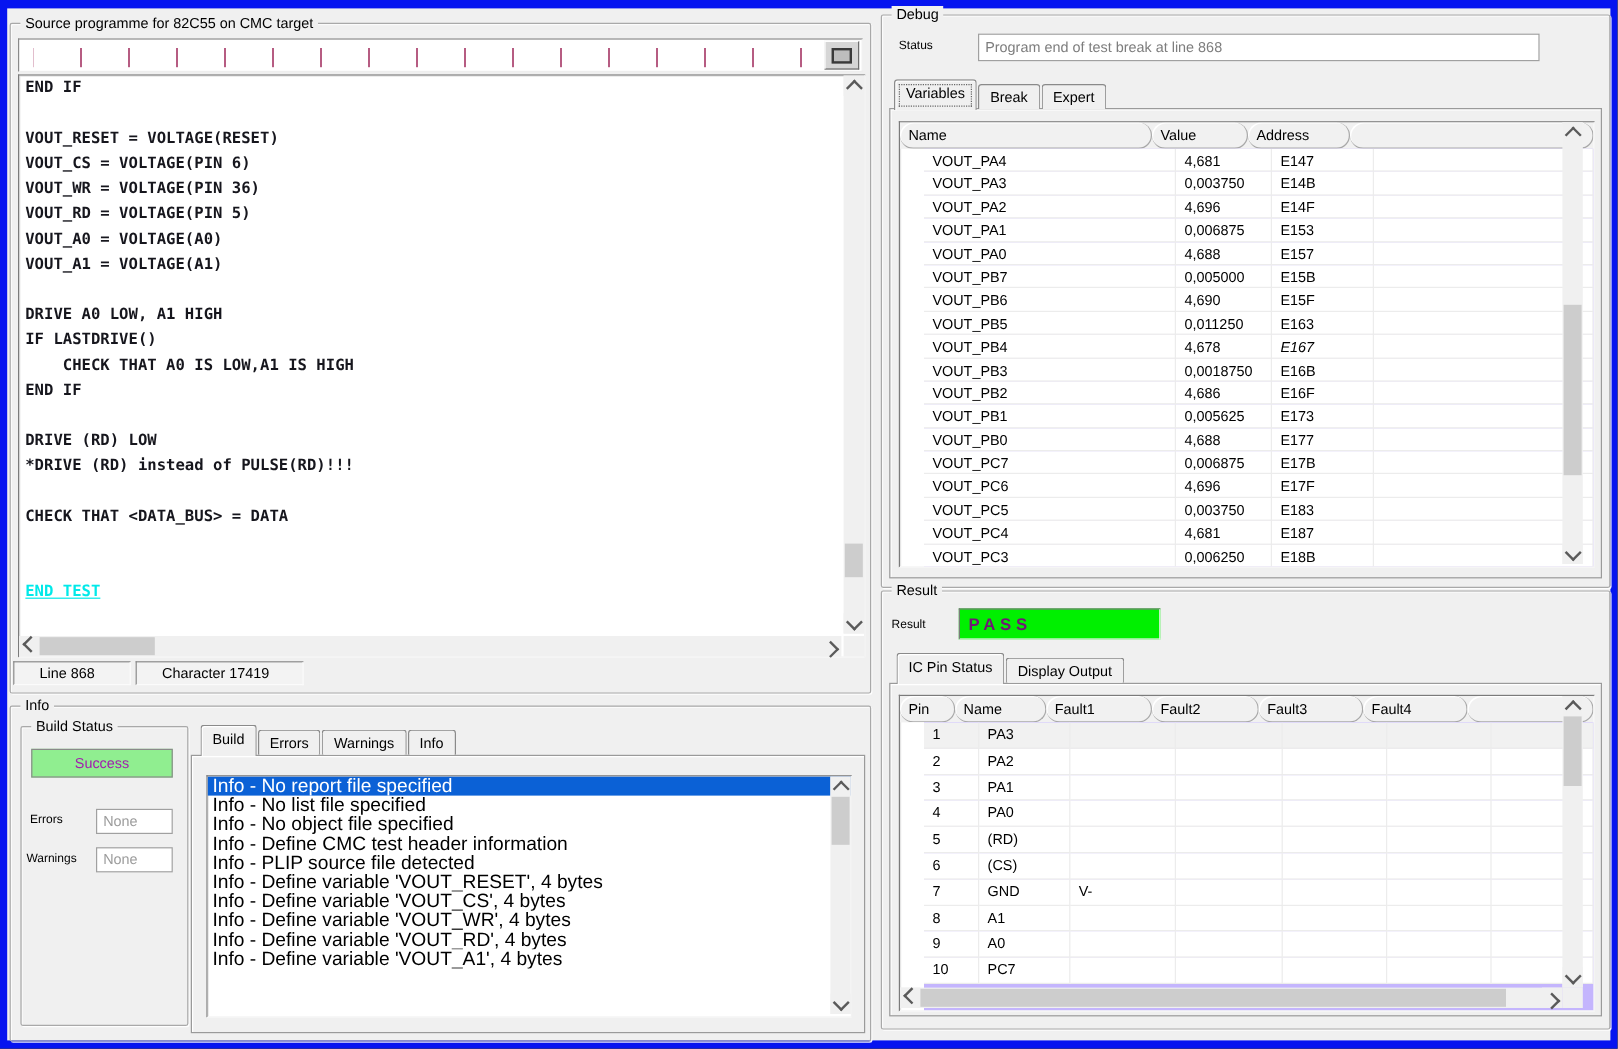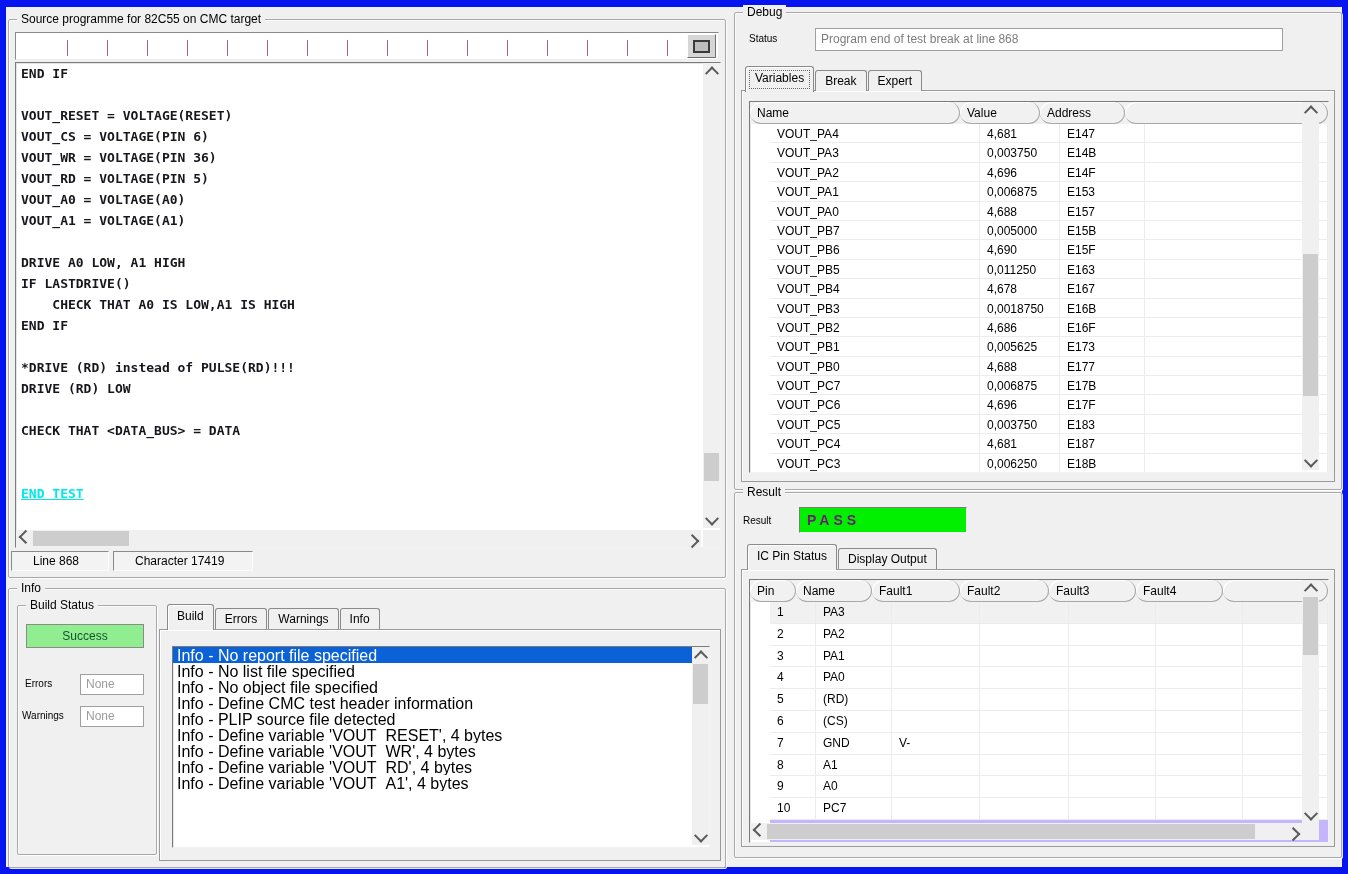--- a/index.html
+++ b/index.html
@@ -51,21 +51,21 @@
   #variables-table .trow{height:19.4px;}
   #pin-table .trow{height:21.8px;}
 
   
   .listbox{position:absolute;overflow:hidden;}
   .li-item{height:16px;line-height:18px;font-size:16px;padding-left:4px;white-space:nowrap;overflow:hidden;}
   .li-item.sel{background:#0b61d6;color:#fff;}
 
   .fieldlabel{position:absolute;font-size:10px;white-space:nowrap;}
   .inputbox{position:absolute;background:#fff;border:1px solid #a0a0a0;box-sizing:border-box;font-size:12px;color:#7d7d7d;padding-left:5px;overflow:hidden;white-space:nowrap;}
-  .successbox{position:absolute;background:#90ee90;border:1px solid #8a8a8a;box-sizing:border-box;text-align:center;font-size:12px;color:#14532d;}
+  .successbox{position:absolute;background:#90ee90;border:1px solid #8a8a8a;box-sizing:border-box;text-align:center;font-size:12px;color:#a21caf;}
   .passbox{position:absolute;background:#00f000;border:1px solid;border-color:#7b7b7b #f2f2f2 #f2f2f2 #7b7b7b;box-sizing:border-box;font-size:14px;font-weight:bold;color:#701a75;letter-spacing:4px;padding:4px 0 0 7px;}
 </style>
 </head>
 <body>
 
 <div class="window">
  <div class="canvas">
 
   <div class="group" style="left:2px;top:12px;width:716px;height:557px;">
     <span class="legend">Source programme for 82C55 on CMC target</span>
@@ -86,22 +86,22 @@
             <div class="code-line">VOUT_WR = VOLTAGE(PIN 36)</div>
             <div class="code-line">VOUT_RD = VOLTAGE(PIN 5)</div>
             <div class="code-line">VOUT_A0 = VOLTAGE(A0)</div>
             <div class="code-line">VOUT_A1 = VOLTAGE(A1)</div>
             <div class="code-line">&nbsp;</div>
             <div class="code-line">DRIVE A0 LOW, A1 HIGH</div>
             <div class="code-line">IF LASTDRIVE()</div>
             <div class="code-line">    CHECK THAT A0 IS LOW,A1 IS HIGH</div>
             <div class="code-line">END IF</div>
             <div class="code-line">&nbsp;</div>
+            <div class="code-line">DRIVE (RD) LOW</div>
             <div class="code-line">*DRIVE (RD) instead of PULSE(RD)!!!</div>
-            <div class="code-line">DRIVE (RD) LOW</div>
             <div class="code-line">&nbsp;</div>
             <div class="code-line">CHECK THAT &lt;DATA_BUS&gt; = DATA</div>
             <div class="code-line">&nbsp;</div>
             <div class="code-line">&nbsp;</div>
             <div class="code-line endtest">END TEST</div>
           </div>
 
       <div class="sb" style="right:0;top:0;width:17px;height:465px;">
         <div class="sbbtn" style="top:0;">
               <span class="chev up"></span>
@@ -148,20 +148,21 @@
         </div>
     <div class="tabpage" style="left:150px;top:40px;width:560px;height:230px;">
       <div class="listbox sunken" style="left:12px;top:16px;width:536px;height:200px;">
         <div id="info-list">
               <div class="li-item sel">Info - No report file specified</div>
               <div class="li-item">Info - No list file specified</div>
               <div class="li-item">Info - No object file specified</div>
               <div class="li-item">Info - Define CMC test header information</div>
               <div class="li-item">Info - PLIP source file detected</div>
               <div class="li-item">Info - Define variable 'VOUT_RESET', 4 bytes</div>
+              <div class="li-item">Info - Define variable 'VOUT_CS', 4 bytes</div>
               <div class="li-item">Info - Define variable 'VOUT_WR', 4 bytes</div>
               <div class="li-item">Info - Define variable 'VOUT_RD', 4 bytes</div>
               <div class="li-item">Info - Define variable 'VOUT_A1', 4 bytes</div>
             </div>
         <div class="sb" style="right:0;top:0;width:17px;height:198px;">
           <div class="sbbtn" style="top:0;">
                 <span class="chev up"></span>
               </div>
           <div class="thumb" style="left:1px;width:15px;top:17px;height:40px;"></div>
           <div class="sbbtn" style="top:181px;">
@@ -235,21 +236,21 @@
               </div>
               <div class="trow">
                 <div class="cell" style="width: 210px;">VOUT_PB5</div>
                 <div class="cell" style="width: 80px;">0,011250</div>
                 <div class="cell" style="width: 85px;">E163</div>
                 <div class="cell" style="flex: 1 1 0%;"></div>
               </div>
               <div class="trow">
                 <div class="cell" style="width: 210px;">VOUT_PB4</div>
                 <div class="cell" style="width: 80px;">4,678</div>
-                <div class="cell" style="width: 85px;">E167</div>
+                <div class="cell" style="width: 85px; font-style: italic;">E167</div>
                 <div class="cell" style="flex: 1 1 0%;"></div>
               </div>
               <div class="trow">
                 <div class="cell" style="width: 210px;">VOUT_PB3</div>
                 <div class="cell" style="width: 80px;">0,0018750</div>
                 <div class="cell" style="width: 85px;">E16B</div>
                 <div class="cell" style="flex: 1 1 0%;"></div>
               </div>
               <div class="trow">
                 <div class="cell" style="width: 210px;">VOUT_PB2</div>

